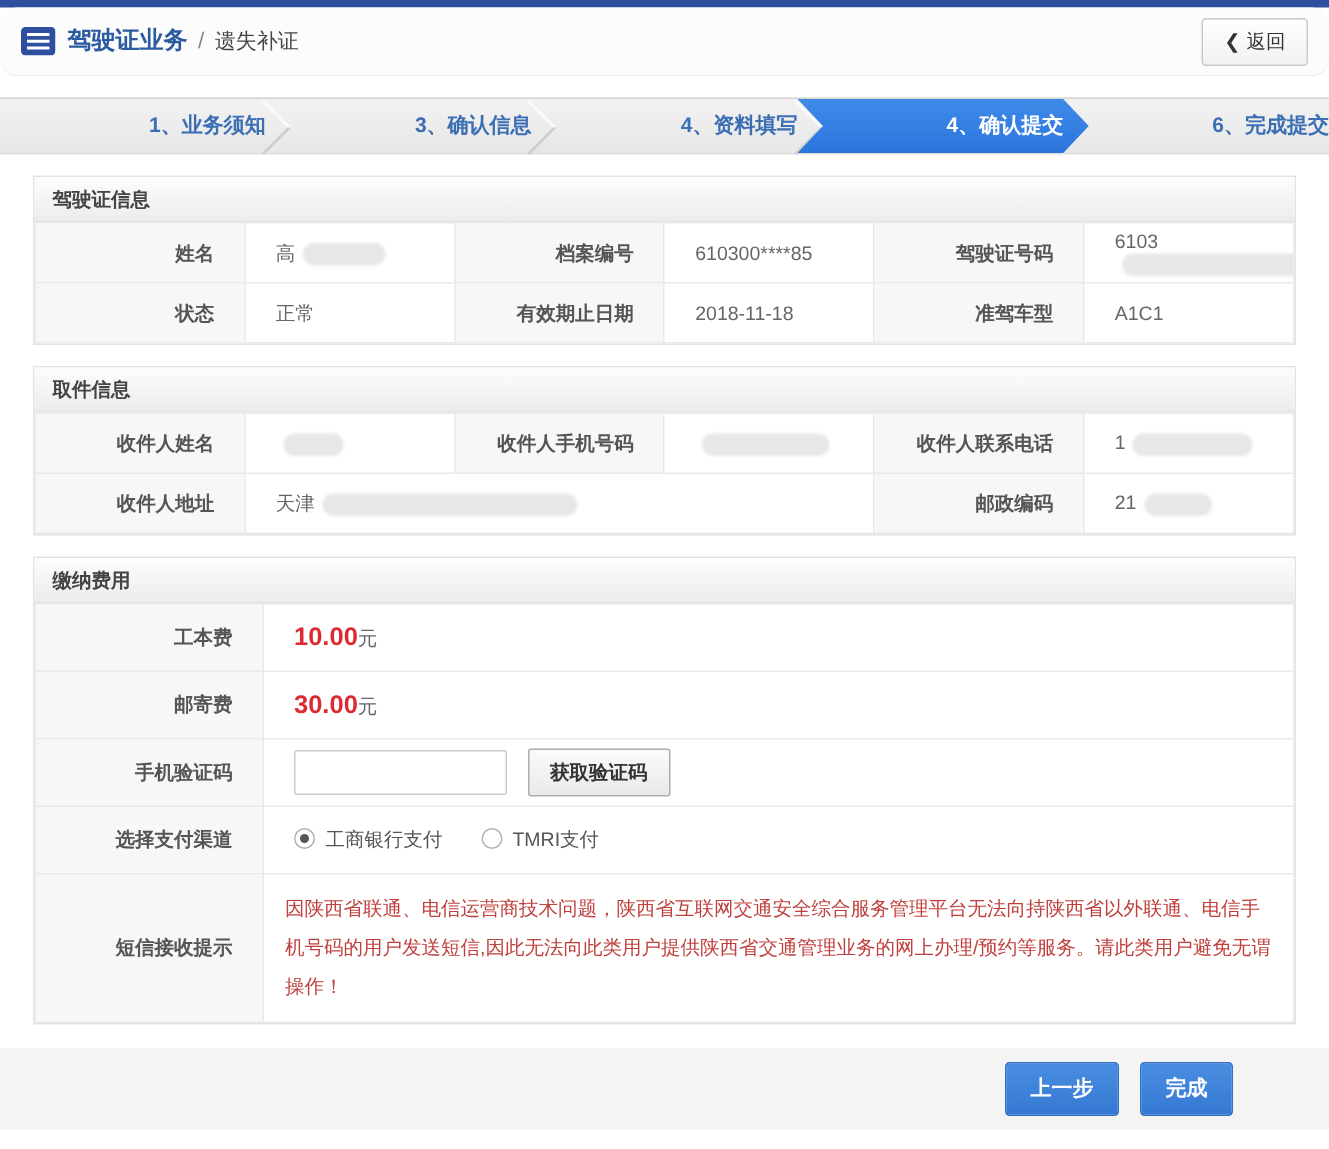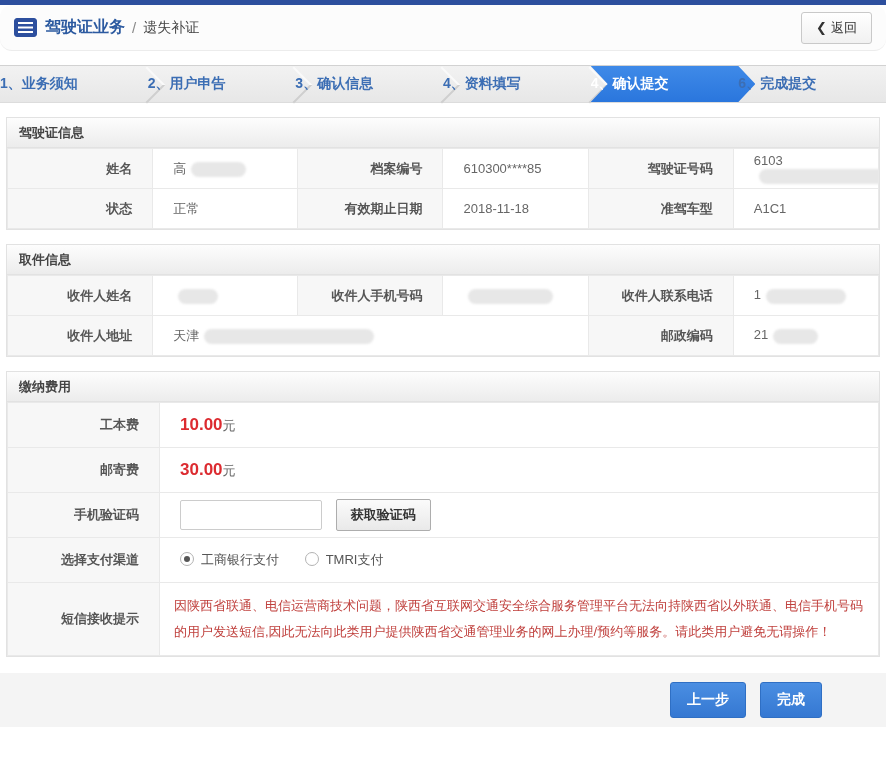--- a/index.html
+++ b/index.html
@@ -27,40 +27,40 @@
   }
   .back-btn .chev { font-weight:bold; margin-right:4px; }
 
   
   .steps {
     display:flex; height:38px; margin-top:14px;
     background:linear-gradient(#f2f2f2,#e7e7e7);
     border-top:1px solid #d2d2d2; border-bottom:1px solid #dcdcdc;
   }
   .step {
-    flex:1; position:relative; display:flex; align-items:center; justify-content:flex-start;
+    flex:1; position:relative; display:flex; align-items:center; justify-content:flex-end;
     color:#3c6eb4; font-size:14px; font-weight:bold; cursor:pointer;
   }
   .step:not(:last-child)::after {
     content:""; position:absolute; width:24px; height:24px;
     top:6px; right:-12px; transform:rotate(45deg);
     border-top:2px solid #fafafa; border-right:2px solid #cfcfcf;
     z-index:1; pointer-events:none;
   }
   .step.active { color:#fff; }
   .step.active::after { display:none; }
   .step.active::before {
     content:""; position:absolute; top:0; bottom:0; left:0; right:-17px;
     background:linear-gradient(#3f8ae8,#2a76dd); z-index:2;
     clip-path:polygon(0 0, calc(100% - 17px) 0, 100% 50%, calc(100% - 17px) 100%, 0 100%, 17px 50%);
   }
   .step > span { position:relative; z-index:3; }
 
   
-  .section { margin:14px 6px 0; border:1px solid #e2e2e2; }
+  .section { margin:14px 22px 0; border:1px solid #e2e2e2; }
   .section-title {
     height:30px; line-height:30px; padding:0 12px;
     background:linear-gradient(#fdfdfd,#ececec);
     border-bottom:1px solid #e2e2e2;
     font-weight:bold; color:#444; font-size:13px;
   }
   table { width:100%; border-collapse:collapse; table-layout:fixed; font-size:13px; }
   td { border:1px solid #e9e9e9; height:40px; padding:0 20px; overflow:hidden; }
   td.lbl { background:#f7f7f7; text-align:right; color:#555; font-weight:bold; }
   td.val { background:#fff; color:#666; }
@@ -135,23 +135,20 @@
   <button class="back-btn">
     <span class="chev">❮</span><span>返回</span>
   </button>
 </div>
 
 <div class="steps">
   <div class="step">
       <span>1、业务须知</span>
     </div>
   <div class="step">
-      <span>2、用户申告</span>
-    </div>
-  <div class="step">
       <span>3、确认信息</span>
     </div>
   <div class="step">
       <span>4、资料填写</span>
     </div>
   <div class="step active">
       <span>4、确认提交</span>
     </div>
   <div class="step">
       <span>6、完成提交</span>

